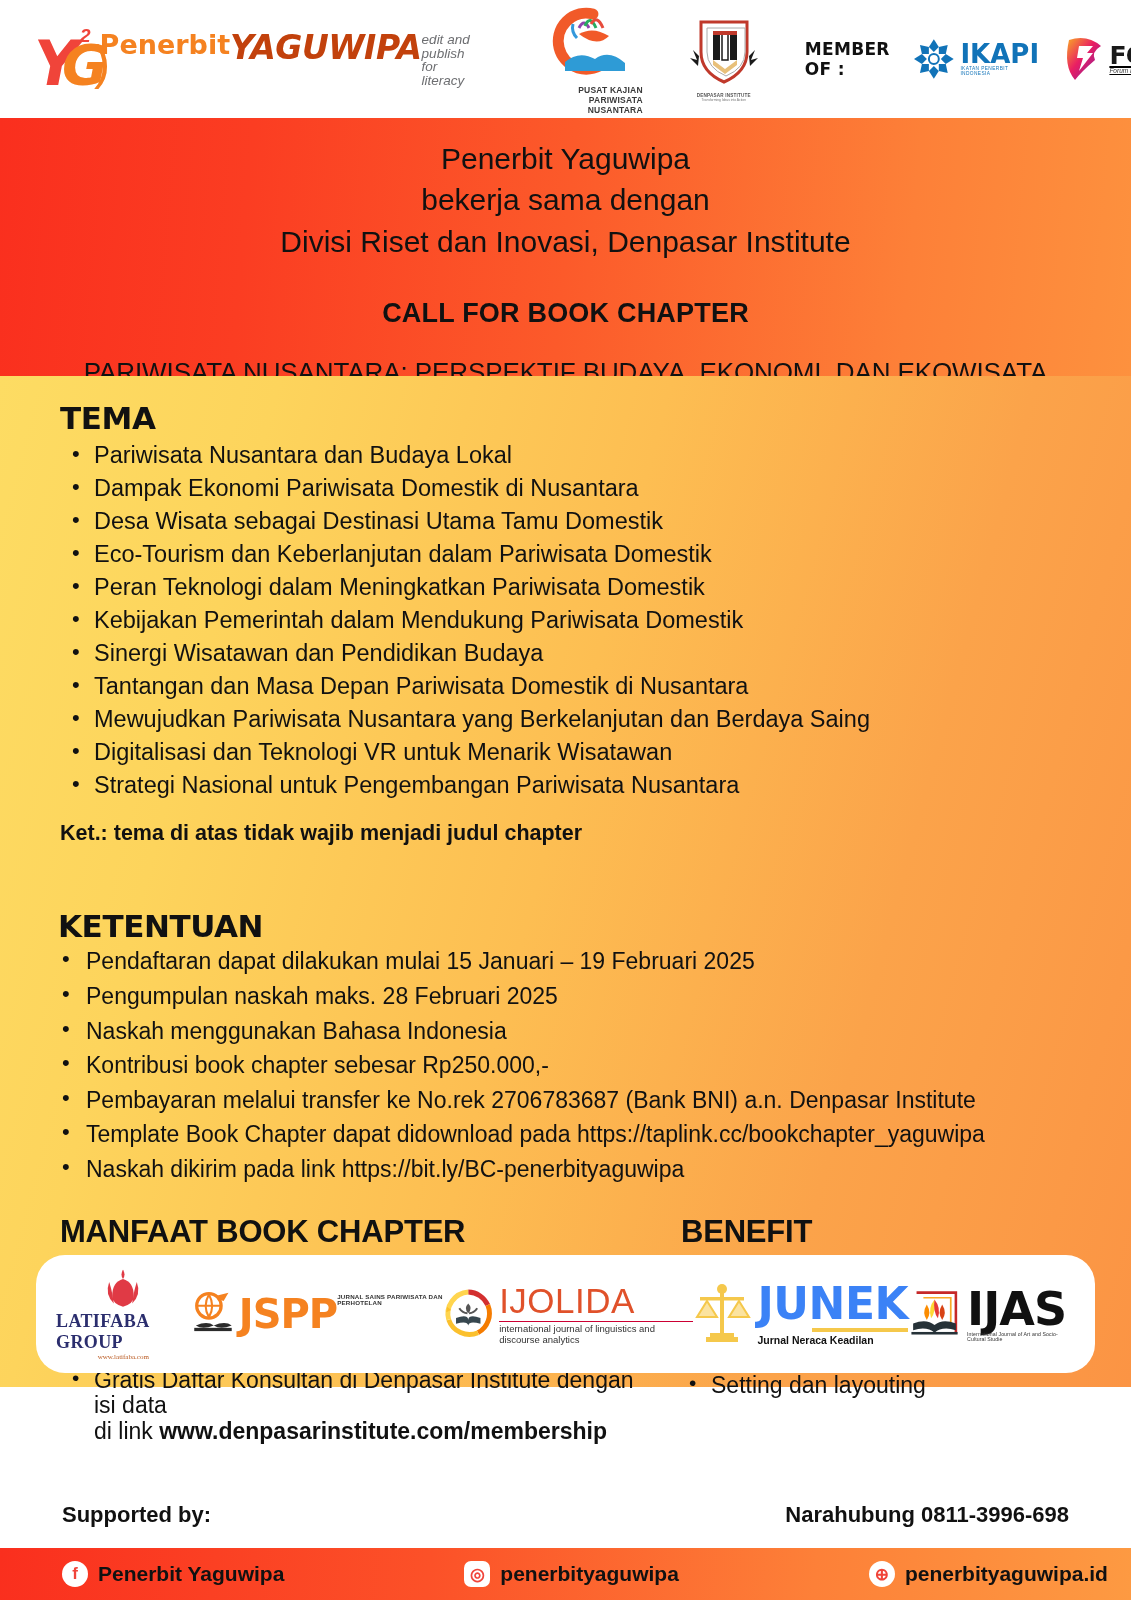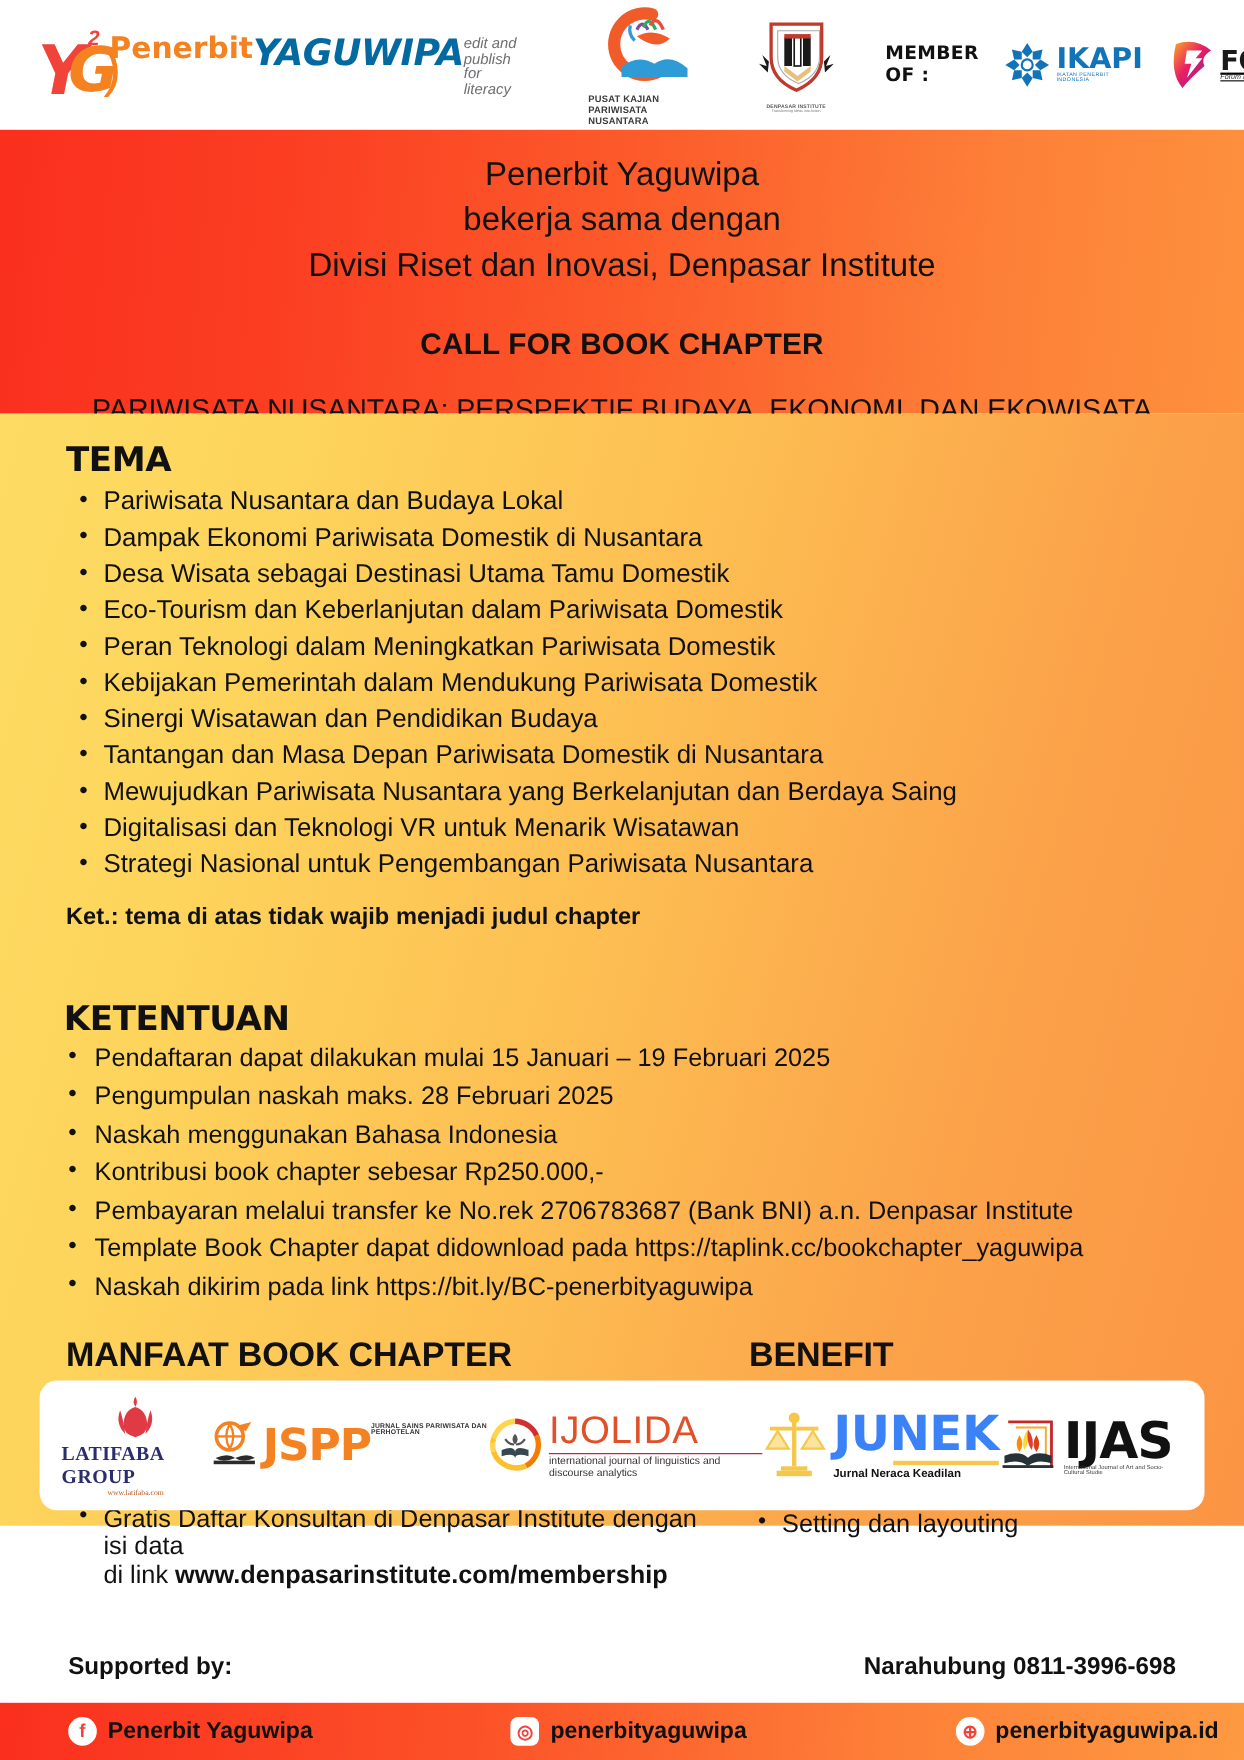--- a/index.html
+++ b/index.html
@@ -36,25 +36,25 @@
   .yg-paren{
     position:absolute; left:62px; top:16px; font-size:48px; color:#f58220;
     font-weight:300;
   }
   .yg-2{
     position:absolute; left:48px; top:6px; font-size:19px; color:#f0443a;
     font-weight:bold; font-style:italic;
   }
   .yg-text{ display:flex; flex-direction:row; line-height:1; }
   .yg-t1{ font-size:27px; color:#f58220; font-weight:bold; font-family:"DejaVu Sans", sans-serif; }
-  .yg-t2{ font-size:33px; color:#0369a1; font-weight:bold; font-style:italic; letter-spacing:-0.5px; font-family:"DejaVu Sans", sans-serif; }
+  .yg-t2{ font-size:33px; color:#c2410c; font-weight:bold; font-style:italic; letter-spacing:-0.5px; font-family:"DejaVu Sans", sans-serif; }
   .yg-t3{ font-size:13.5px; color:#6d6e71; font-style:italic; margin-top:2px; }
 
   
-  .pk-logo{ margin-left:54px; text-align:left; }
+  .pk-logo{ margin-left:54px; text-align:right; }
   .pk-caption{ font-size:8.5px; font-weight:bold; color:#3a3a3a; letter-spacing:.2px; margin-top:1px; }
 
   
   .di-logo{ margin-left:46px; text-align:center; }
   .di-caption{ font-size:4.6px; font-weight:bold; color:#555; margin-top:1px; letter-spacing:.2px;}
   .di-caption2{ font-size:3.3px; color:#777; }
 
   .member-of{
     margin-left:46px; font-size:17px; font-weight:bold;
     color:#111; letter-spacing:.3px; font-family:"DejaVu Sans", sans-serif;
@@ -151,21 +151,21 @@
   .supported-row{
     display:flex; justify-content:space-between; align-items:center;
     padding:0 62px; margin-top:54px;
   }
   .supported-lbl{ font-size:22px; font-weight:bold; color:#111; }
   .naras{ font-size:22px; font-weight:bold; color:#111; }
 
   
   .logo-card{
     position:absolute; left:36px; right:36px; bottom:14px;
-    height:118px; background:#fff; border-radius:16px;
+    height:118px; background:#fff; border-radius:29px;
     display:flex; align-items:center; justify-content:space-around;
     padding:0 20px;
   }
 
   .lg{ display:flex; align-items:center; gap:6px; }
   .latifaba{ flex-direction:column; gap:0; }
   .lotus{ width:46px; height:44px; }
   .latifaba-txt{ font-family:"Liberation Serif", serif; font-weight:bold; font-size:18px; color:#2b2e6e; letter-spacing:.4px;}
   .latifaba-url{ font-size:7px; color:#b9581f; font-family:"Liberation Serif", serif;}
 

